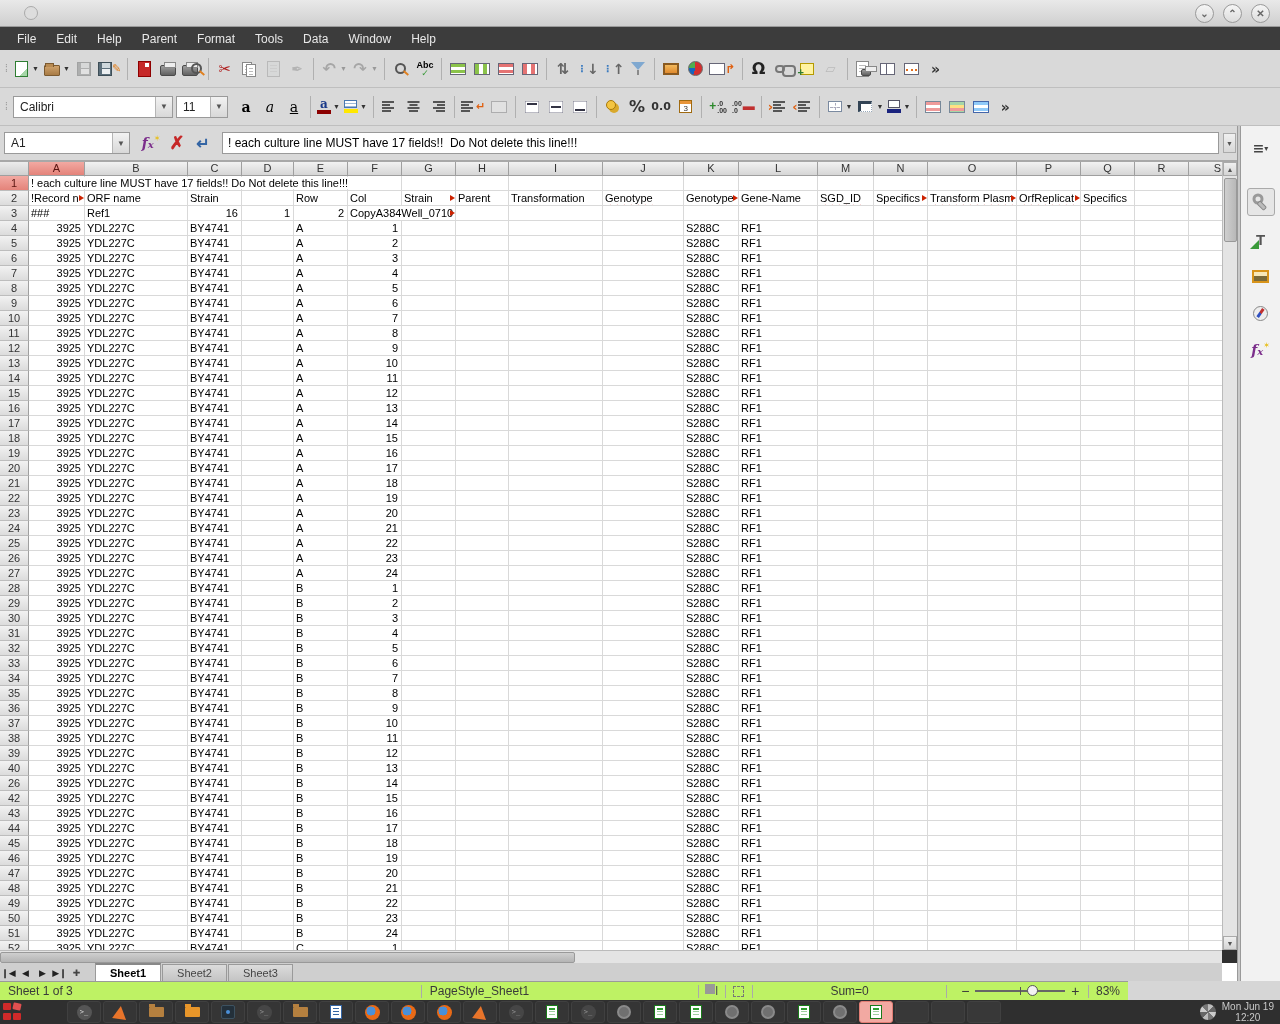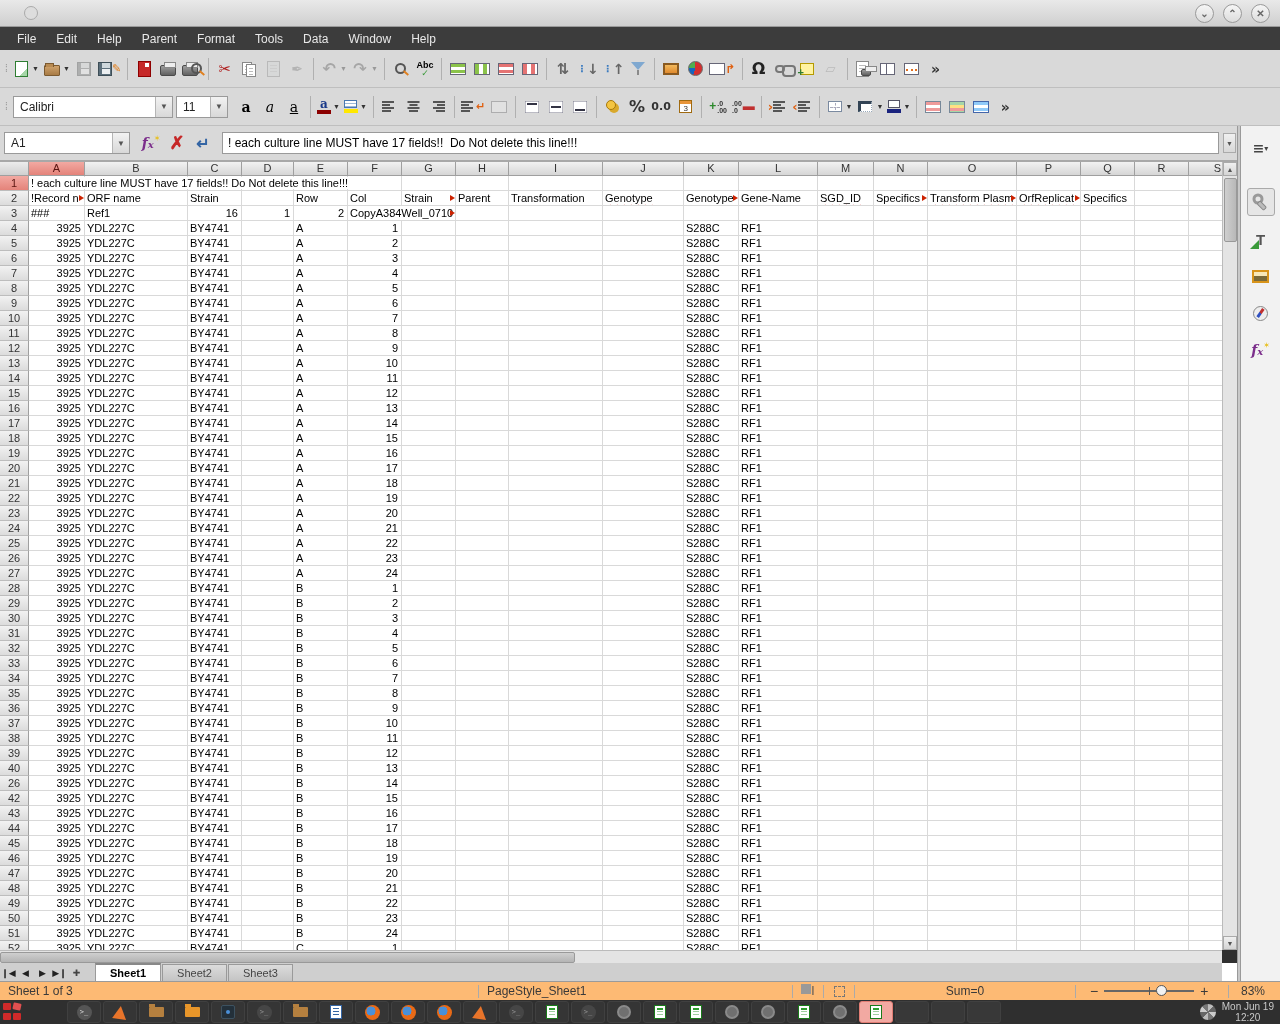--- a/index.html
+++ b/index.html
@@ -128,21 +128,21 @@
   .tab { padding:2px 14px; font-size:11px; color:#444; background:linear-gradient(#dcdcdc,#c4c4c4); border:1px solid #9a9a9a; border-bottom:none; margin-right:1px; }
   .tab.active { background:#fff; font-weight:bold; color:#000; border-top:2px solid #888; }
 
   
   #sidebar { position:absolute; top:126px; right:0; width:40px; height:855px; background:#f2f2f2; border-left:1px solid #9a9a9a; display:flex; flex-direction:column; align-items:center; }
   #sidebar-divider { position:absolute; top:126px; right:40px; width:3px; height:855px; background:#c9c9c9; border-left:1px solid #9a9a9a; }
   .sbicon { width:28px; height:28px; display:flex; align-items:center; justify-content:center; margin-top:9px; }
   .sbicon.sel { border:1px solid #aaa; border-radius:3px; background:#e6e6e6; }
 
   
-  #statusbar { position:absolute; top:981px; left:0; width:1280px; height:19px; background:#fdba74; border-top:1px solid #9a9a9a;
+  #statusbar { position:absolute; top:981px; left:0; width:1128px; height:19px; background:#bef264; border-top:1px solid #9a9a9a;
                display:flex; align-items:center; font-size:12px; color:#3a3a3a; }
   .ssep { width:1px; height:13px; background:#aaa; }
   #zoomslider { display:flex; align-items:center; gap:6px; width:130px; }
   #ztrack { position:relative; width:90px; height:2px; background:#666; }
   #zknob { position:absolute; left:52px; top:-5px; width:11px; height:11px; border-radius:50%; background:#f2f2f2; border:1px solid #555; }
   #ztick { position:absolute; left:45px; top:-3px; width:1px; height:8px; background:#555; }
 
   
   #taskbar { position:absolute; top:1000px; left:0; width:1280px; height:24px; background:#2f2f2f; display:flex; align-items:center; }
   #tb-logo { width:20px; height:18px; margin-left:3px; display:grid; grid-template-columns:8px 8px; grid-gap:2px; }

